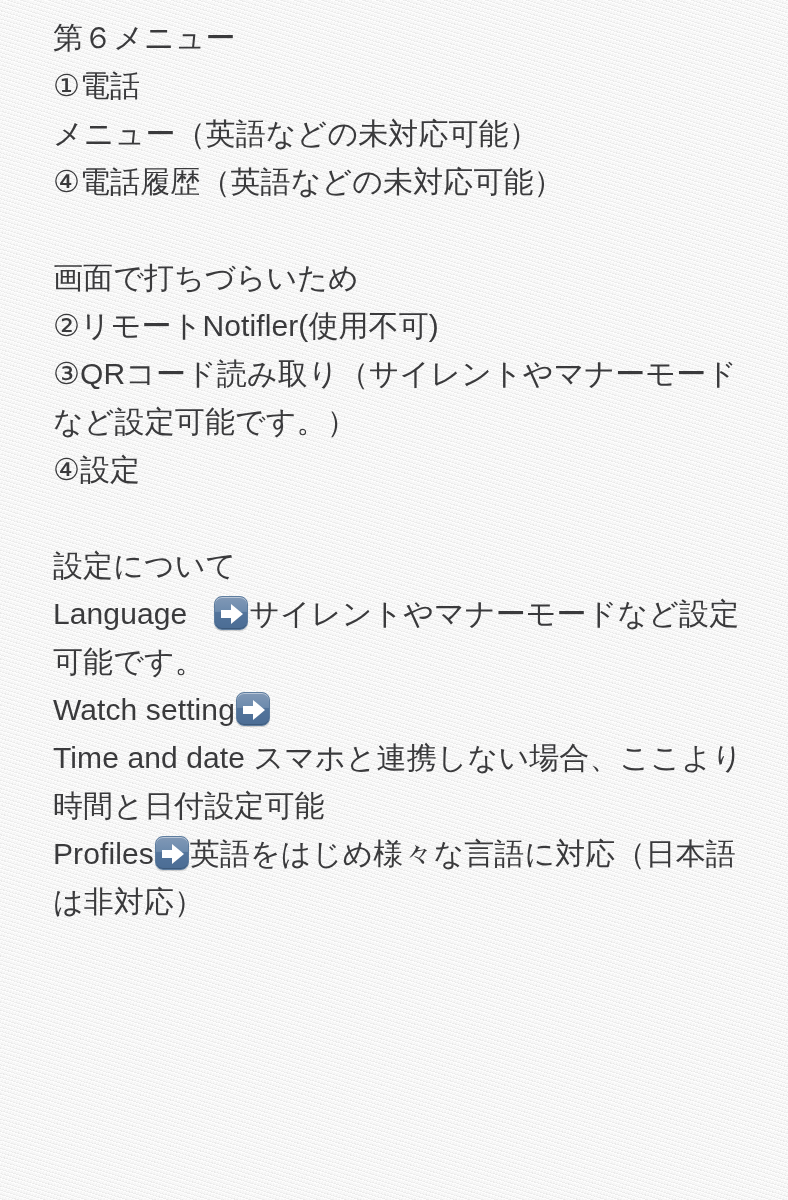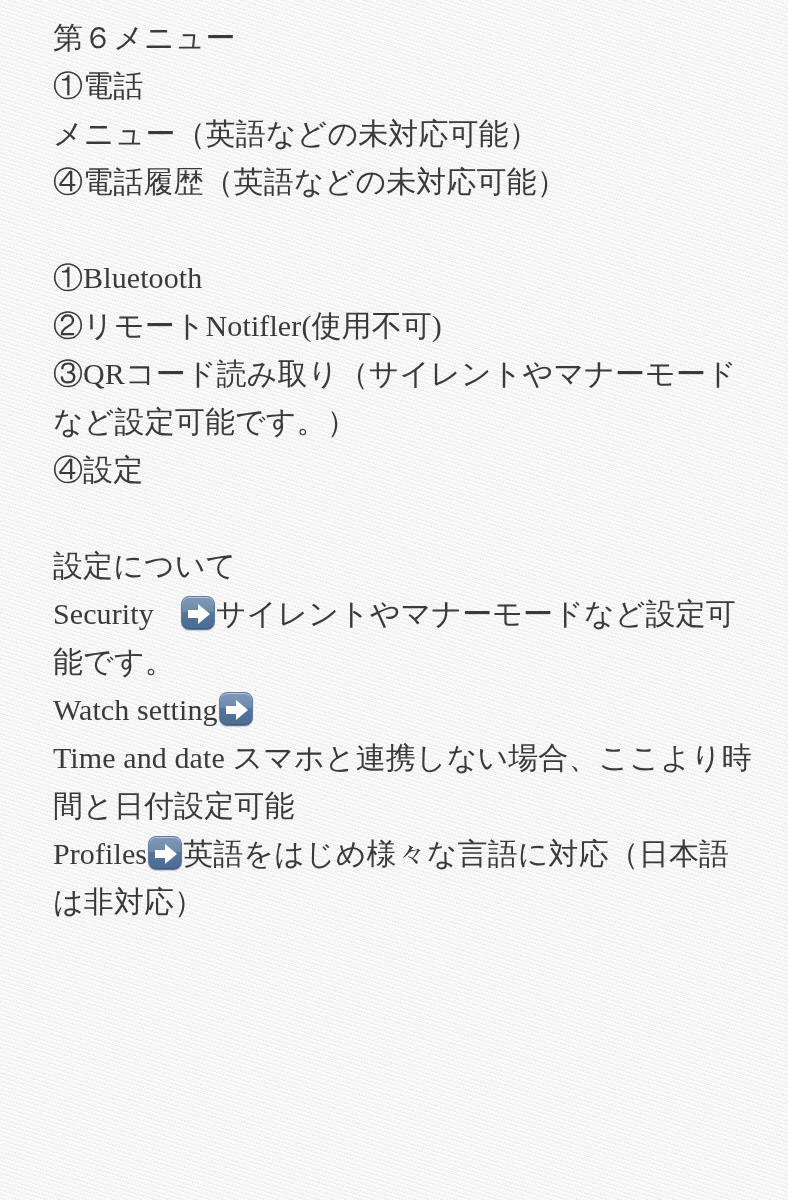--- a/index.html
+++ b/index.html
@@ -54,21 +54,20 @@
   }
 
   .line {
     font-size: 30px;
     line-height: 48px;
     color: #3a3a3c;
     letter-spacing: 0.1px;
     white-space: normal;
     word-break: break-all;
     overflow-wrap: anywhere;
-    font-family: Liberation Serif, serif;
   }
 
   .para {
     margin: 0;
     padding: 0;
   }
 
   
   .spacer {
     height: 48px;
@@ -122,31 +121,31 @@
 <div class="page">
   <div class="content">
 
     <div class="line para">第６メニュー</div>
     <div class="line para">①電話</div>
     <div class="line para">メニュー（英語などの未対応可能）</div>
     <div class="line para">④電話履歴（英語などの未対応可能）</div>
 
     <div class="spacer"></div>
 
-    <div class="line para">①Bluetooth</div>
+    <div class="line para">画面で打ちづらいため</div>
     <div class="line para">②リモートNotifler(使用不可)</div>
     <div class="line para">③QRコード読み取り（サイレントやマナーモードなど設定可能です。）</div>
     <div class="line para">④設定</div>
 
     <div class="spacer"></div>
 
     <div class="line para">設定について</div>
 
     <div class="line para">
-      <span>Security</span><span class="wide-space"></span><span class="arrow-emoji"><span class="shaft"></span><span class="head"></span></span><span>サイレントやマナーモードなど設定可能です。</span>
+      <span>Language</span><span class="wide-space"></span><span class="arrow-emoji"><span class="shaft"></span><span class="head"></span></span><span>サイレントやマナーモードなど設定可能です。</span>
     </div>
 
     <div class="line para">
       <span>Watch setting</span><span class="arrow-emoji"><span class="shaft"></span><span class="head"></span></span><span></span>
     </div>
 
     <div class="line para">
       <span>Time and date </span><span>スマホと連携しない場合、ここより時間と日付設定可能</span>
     </div>
 

